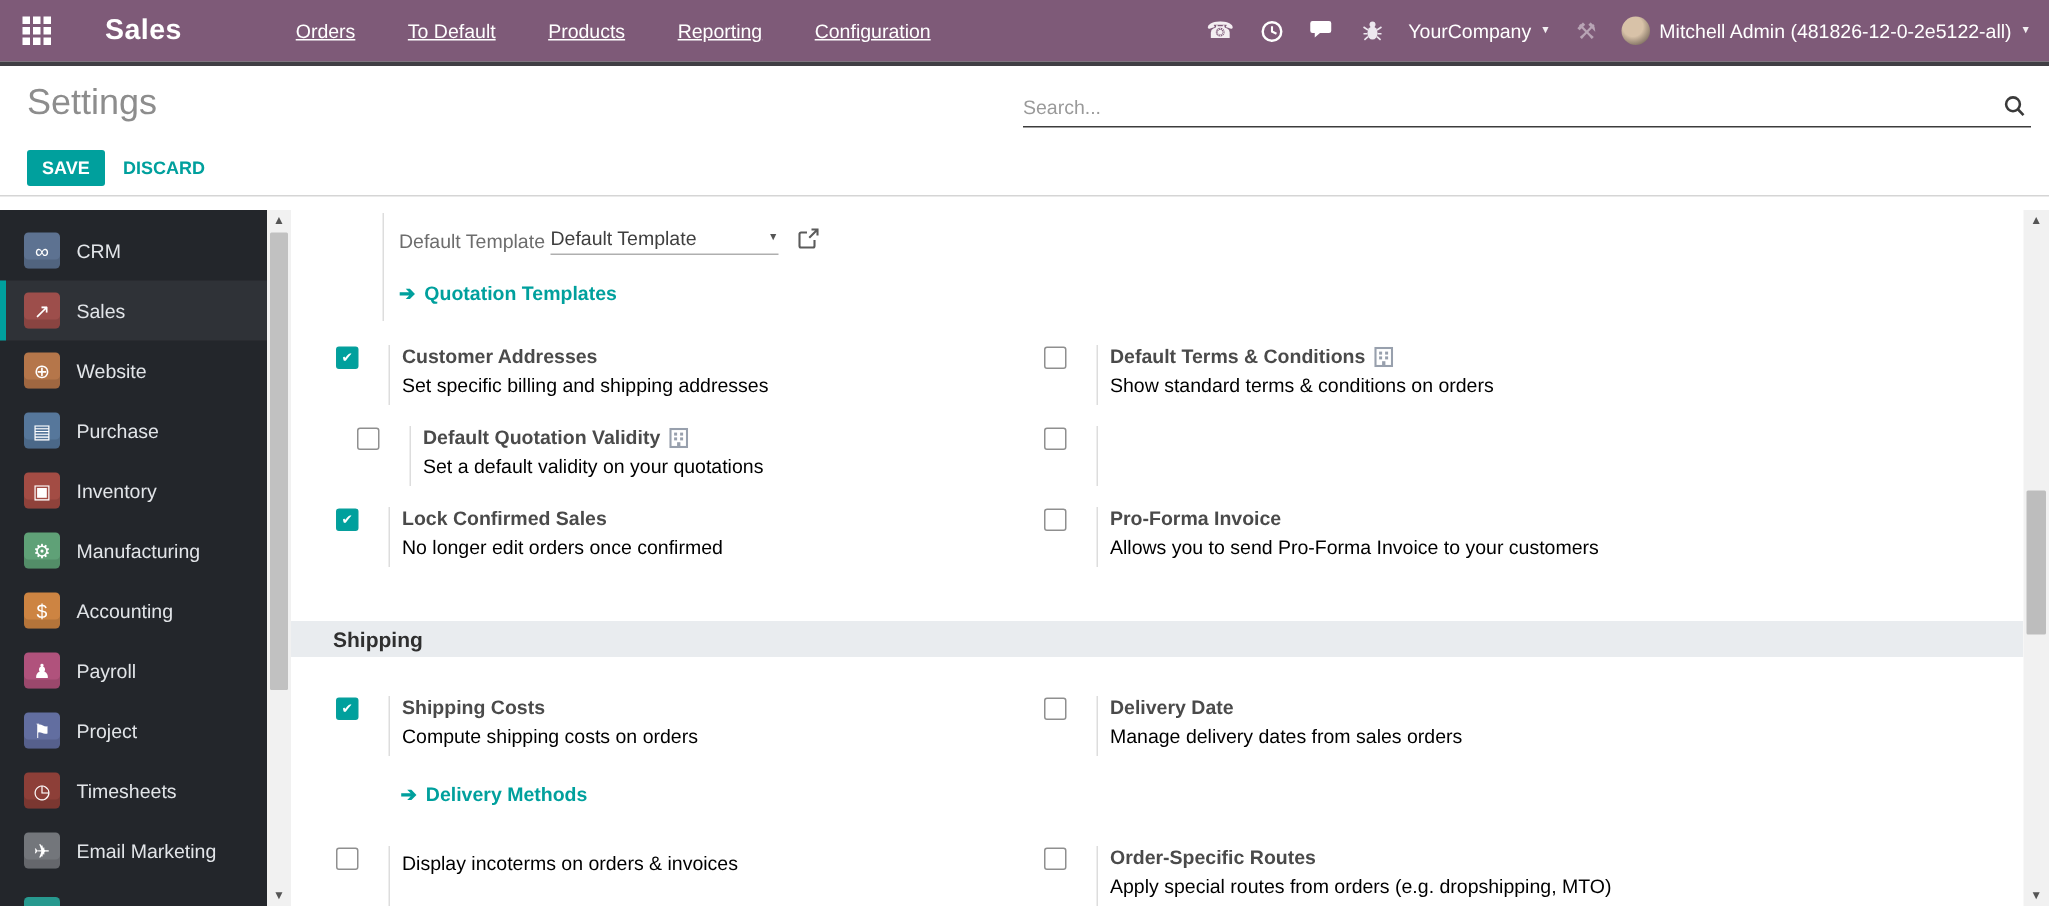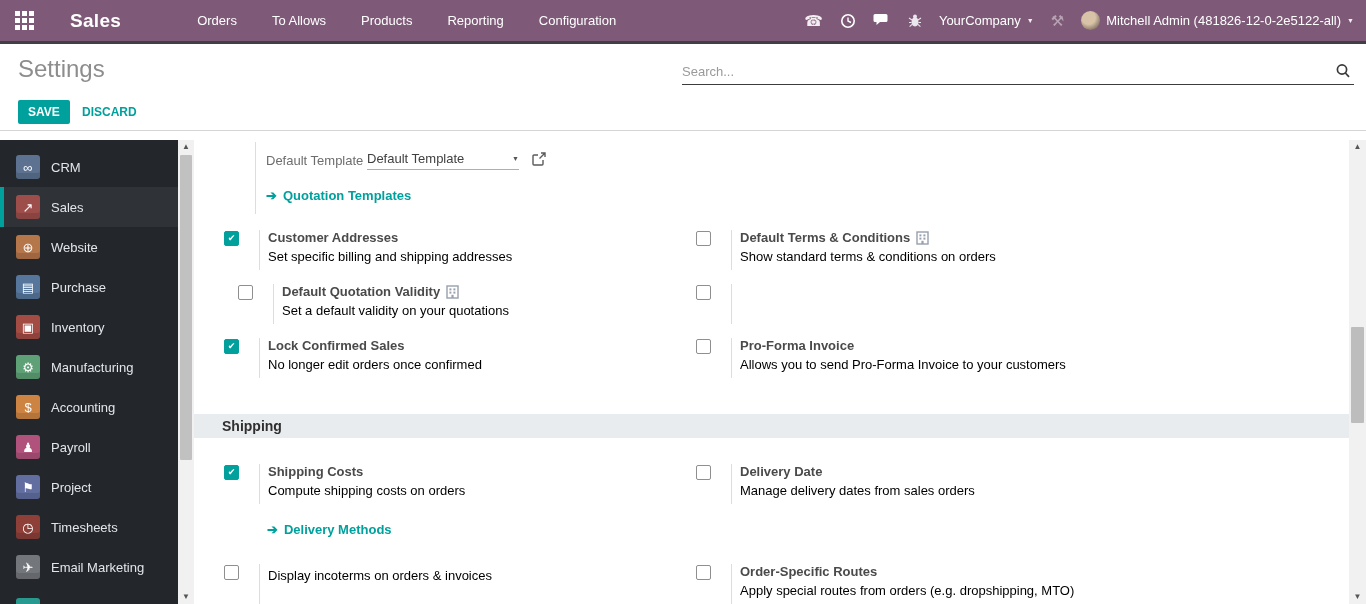--- a/index.html
+++ b/index.html
@@ -9,21 +9,21 @@
 
   
   .topbar { position:absolute; left:0; top:0; width:1366px; height:41px; background:#7e5a78;
     display:flex; align-items:center; color:#fff; }
   .topbar-shadow { position:absolute; left:0; top:41px; width:1366px; height:3px; background:#403f44; }
   .apps-grid { width:19px; height:19px; margin-left:15px; display:grid;
     grid-template-columns:repeat(3,5px); grid-template-rows:repeat(3,5px); gap:2px; cursor:pointer; }
   .apps-grid span { background:#fff; width:5px; height:5px; }
   .brand { font-size:19px; font-weight:700; margin-left:36px; letter-spacing:.3px; }
   .top-menu { display:flex; margin-left:74px; gap:31px; font-size:13px; }
-  .top-menu .mitem { cursor:pointer; padding:4px 2px; }
+  .top-menu .mitem { cursor:pointer; padding:4px 2px;text-decoration:underline; }
   .top-right { position:absolute; right:12px; top:0; height:41px; display:flex; align-items:center; gap:17px; }
   .tb-icon { position:relative; font-size:15px; line-height:1; cursor:pointer; color:#f4eef2; }
   .badge { position:absolute; top:-7px; left:9px; background:#00a09d; color:#fff; font-size:10px;
     font-weight:700; border-radius:8px; padding:2px 5px; line-height:1;margin-top:40px; }
   .badge.round { padding:2px 4px; }
   .company, .user { display:flex; align-items:center; font-size:13px; cursor:pointer; gap:6px; }
   .caret { font-size:7px; color:rgba(255,255,255,.9); }
   .tools-icon { color:rgba(255,255,255,.45); font-size:15px; cursor:pointer; }
   .avatar { width:19px; height:19px; border-radius:50%;
     background:radial-gradient(circle at 40% 35%, #d8c2a8 0 40%, #8a7a6a 75%, #5d5248); }
@@ -106,21 +106,21 @@
         <span></span>
         <span></span>
         <span></span>
         <span></span>
         <span></span>
         <span></span>
     </div>
     <div class="brand">Sales</div>
     <div class="top-menu">
       <div class="mitem">Orders</div>
-      <div class="mitem">To Allows</div>
+      <div class="mitem">To Default</div>
       <div class="mitem">Products</div>
       <div class="mitem">Reporting</div>
       <div class="mitem">Configuration</div>
     </div>
 
     <div class="top-right">
       <div class="tb-icon">☎</div>
 
       <div class="tb-icon">
         <svg width="16" height="16" viewBox="0 0 16 16">

